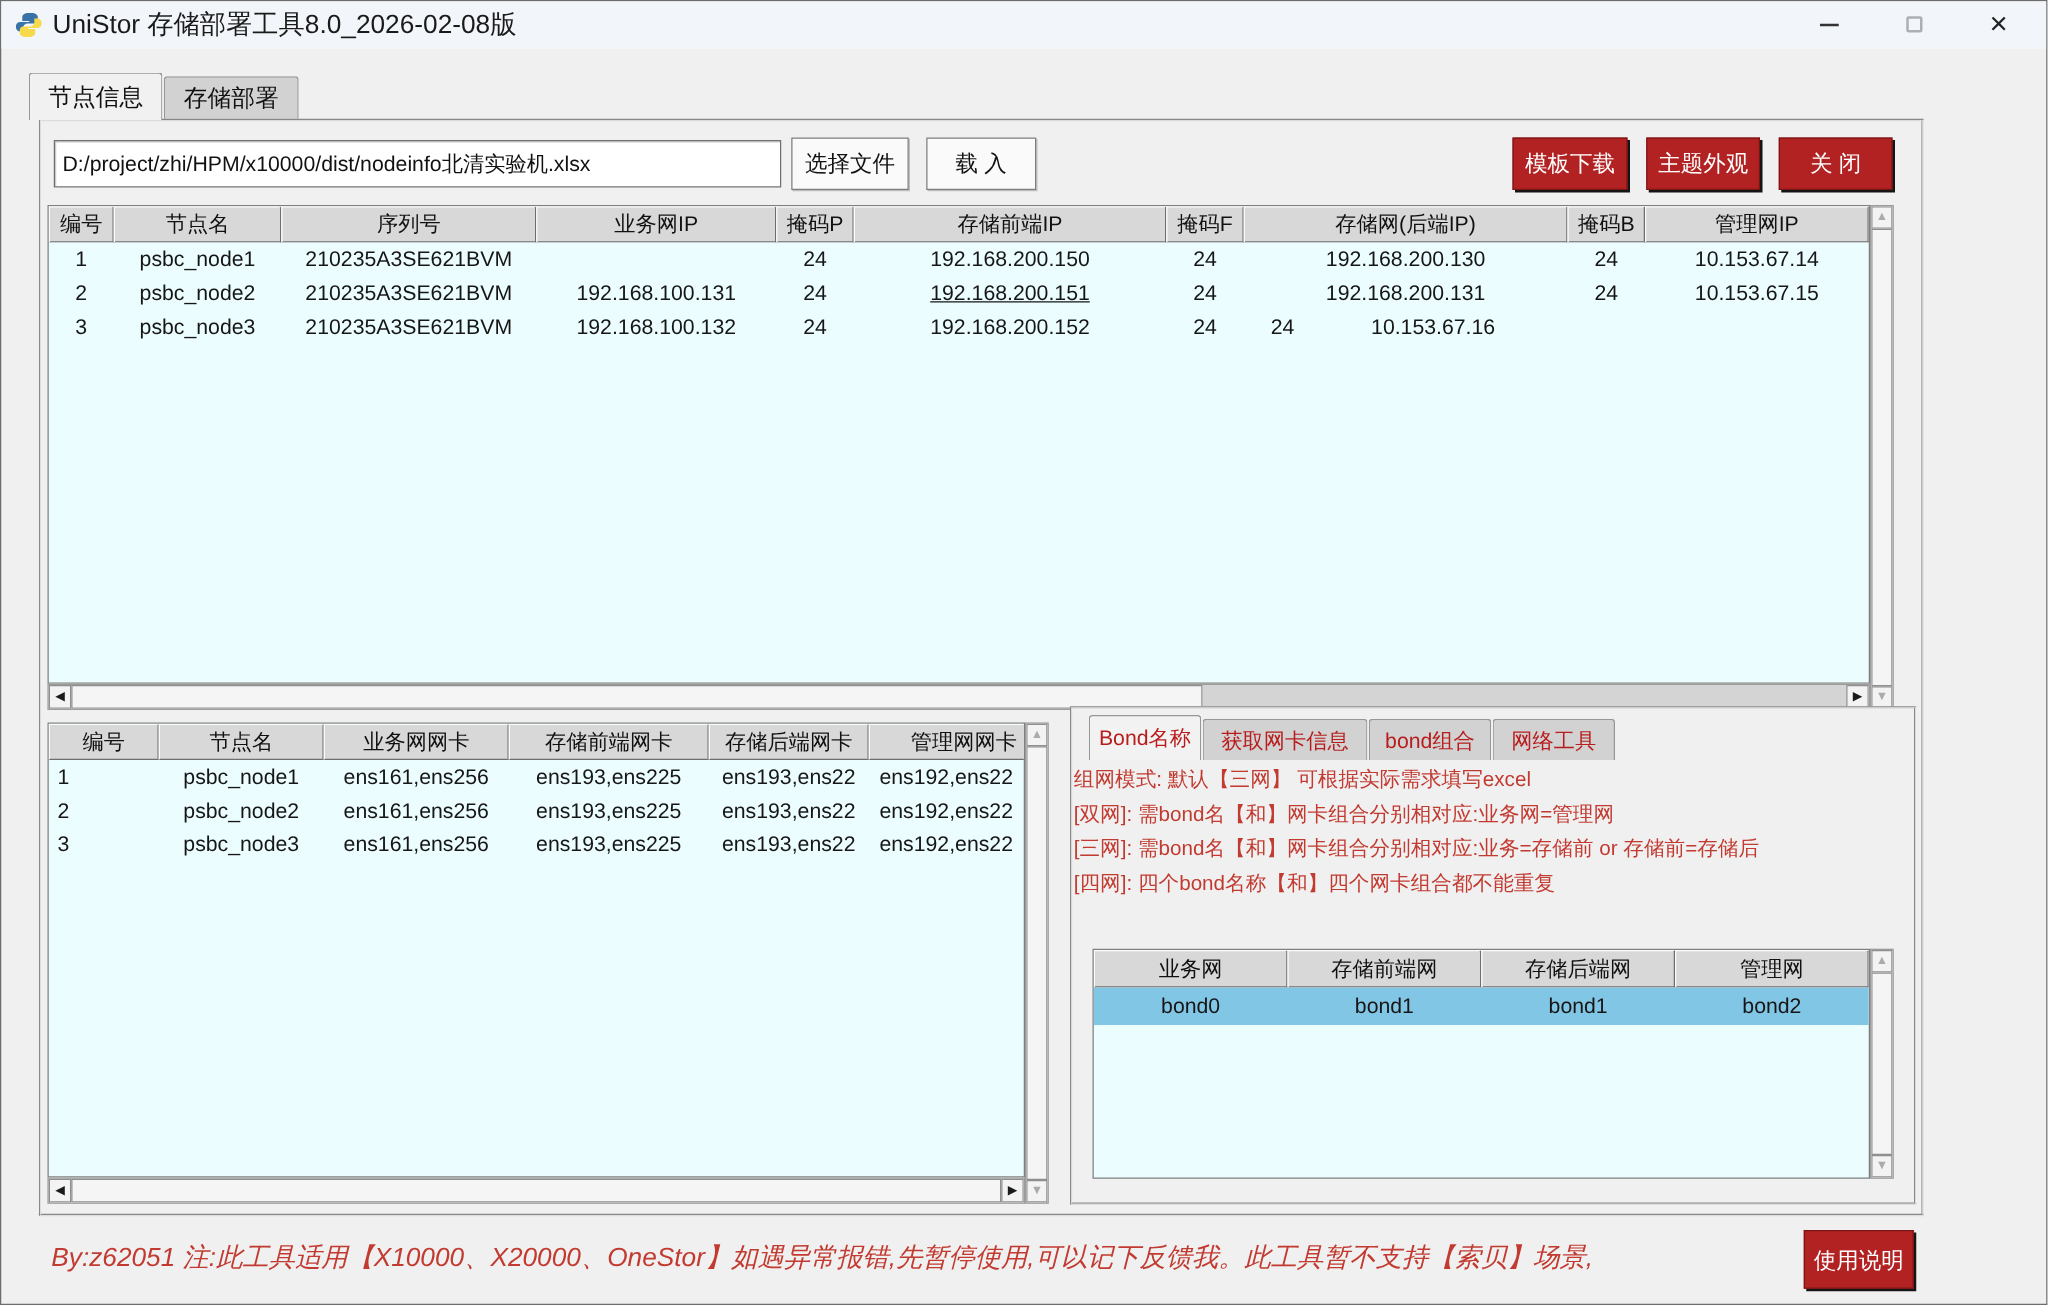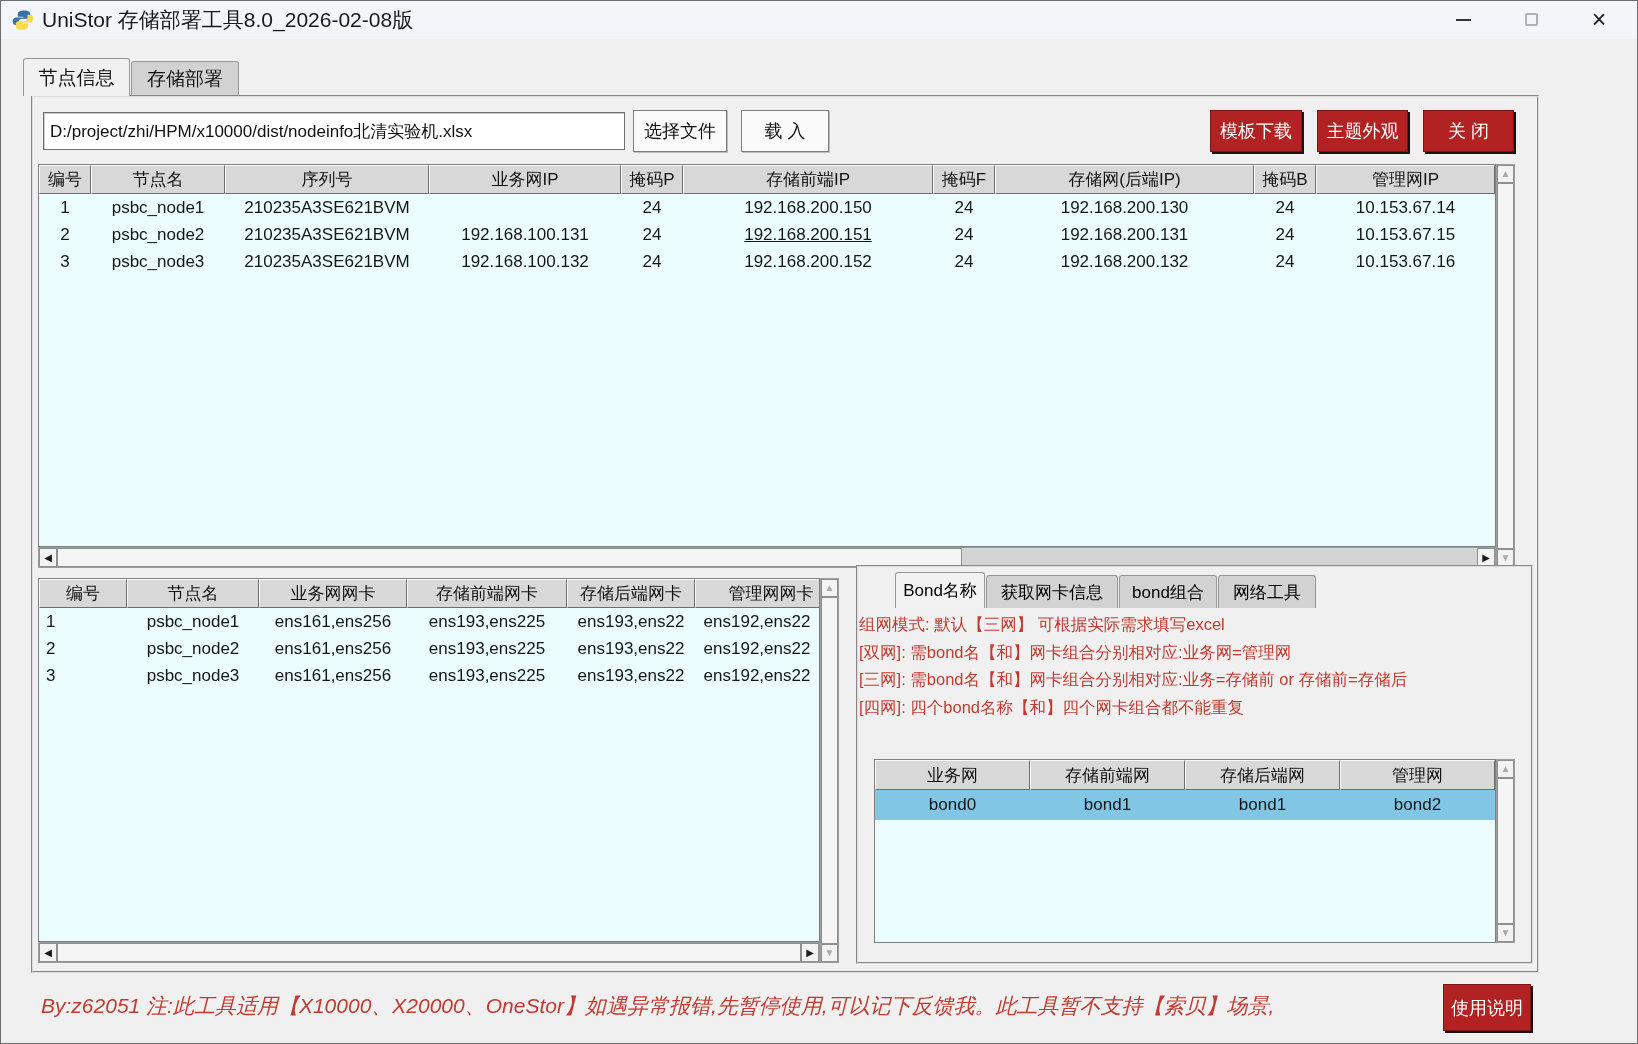--- a/index.html
+++ b/index.html
@@ -44,21 +44,21 @@
   .sb-btn { flex:none; background:#F3F3F3; border:1px solid #8f8f8f; display:flex; align-items:center; justify-content:center; font-size:10px; line-height:1; }
   .sbar.h .sb-btn { width:18px; height:100%; color:#1a1a1a; }
   .sbar.v .sb-btn { height:18px; width:100%; color:#ababab; }
   .sb-thumb { background:#F5F5F5; border:1px solid #8f8f8f; }
   .sbar.h .sb-thumb { height:100%; }
   .sbar.v .sb-thumb { width:100%; flex:1; }
   .sb-fill { flex:1; }
 
   
   .rpanel { position:absolute; left:855px; top:564px; width:677px; height:399px; border:2px groove #dcdcdc; background:#F0F0F0; }
-  .ptab { position:absolute; border:1px solid #979797; border-bottom:none; border-radius:3px 3px 0 0; display:flex; align-items:center; justify-content:center; font-size:17px; color:#000000;margin-left:24px; }
+  .ptab { position:absolute; border:1px solid #979797; border-bottom:none; border-radius:3px 3px 0 0; display:flex; align-items:center; justify-content:center; font-size:17px; color:#b91c1c; }
   .ptab.active { background:#F2F2F2; z-index:3; }
   .ptab.inactive { background:#D2D2D2; }
   .note-line { position:relative; font-size:16.5px; line-height:27.5px; color:#C23A30; white-space:nowrap; }
 
   .statusnote { position:absolute; left:40px; top:991px; font-size:21px; color:#C23A30; white-space:nowrap;font-style:italic; }
 </style>
 </head>
 <body>
 
 <div class="win">
@@ -130,21 +130,20 @@
         <div class="tc a-c" style="width: 179px;">10.153.67.15</div>
       </div>
       <div class="trow" style="height: 27px;">
         <div class="tc a-c" style="width: 52px;">3</div>
         <div class="tc a-c" style="width: 134px;">psbc_node3</div>
         <div class="tc a-c" style="width: 204px;">210235A3SE621BVM</div>
         <div class="tc a-c" style="width: 192px;">192.168.100.132</div>
         <div class="tc a-c" style="width: 62px;">24</div>
         <div class="tc a-c" style="width: 250px;">192.168.200.152</div>
         <div class="tc a-c" style="width: 62px;">24</div>
-        <div class="tc a-c" style="width: 259px;">192.168.200.132</div>
         <div class="tc a-c" style="width: 62px;">24</div>
         <div class="tc a-c" style="width: 179px;">10.153.67.16</div>
       </div>
     </div>
 
   <div class="sbar h" style="left:37px; top:546px; width:1458px; height:21px;">
     <div class="sb-btn">◀</div>
     <div class="sb-thumb" style="width:905px;"></div>
     <div class="sb-fill"></div>
     <div class="sb-btn">▶</div>

